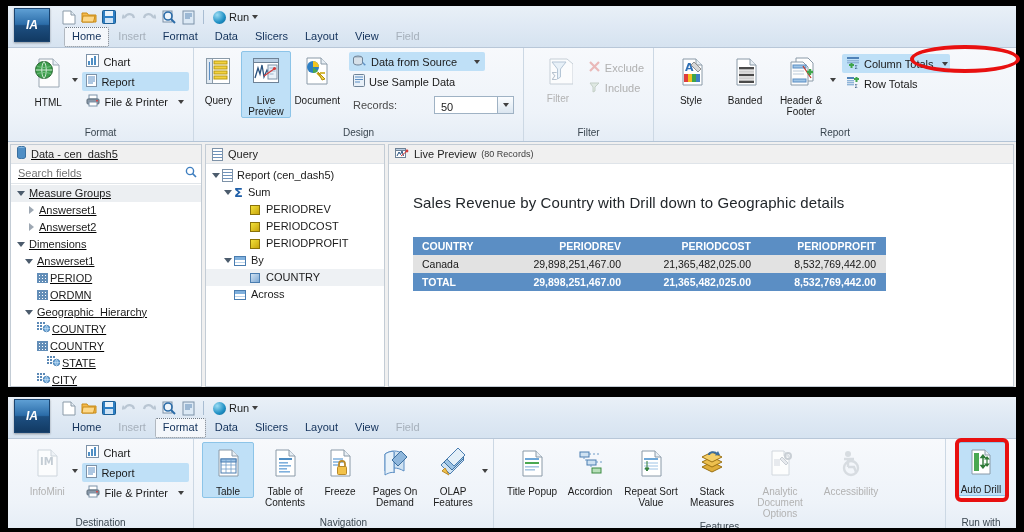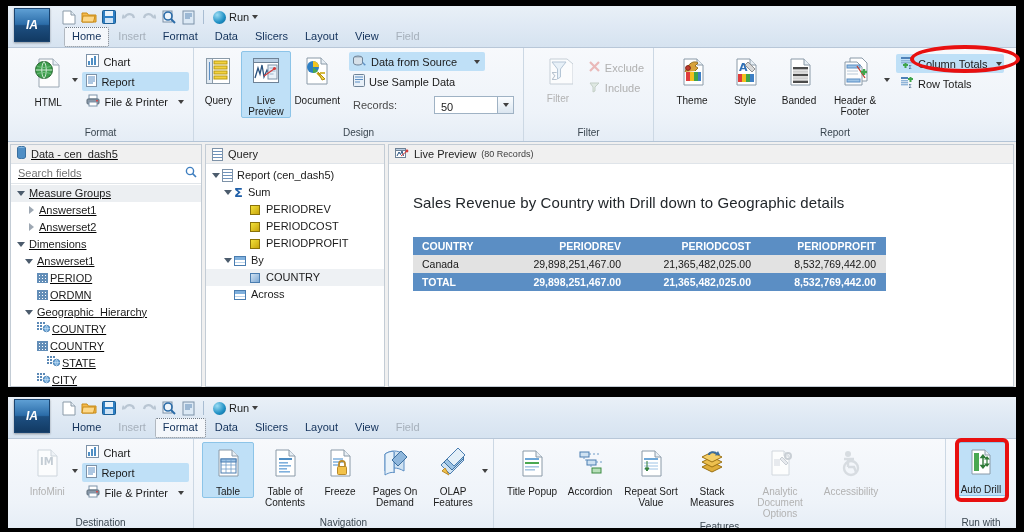--- a/index.html
+++ b/index.html
@@ -575,35 +575,20 @@
               </span>
               <span>Include</span>
             </div>
           </div>
         </div>
         <div class="group-title">Filter</div>
       </div>
 
       <div class="group" style="flex:1">
         <div class="group-content" style="padding-left:8px">
-          <div class="bigbtn" style="width:52px">
-            <span class="ico">
-              <svg width="32" height="32" viewBox="0 0 32 32">
-                <path d="M8 3h13l6 6v20H8z" fill="#fff" stroke="#8a9aa8"></path>
-                <path d="M21 3v6h6" fill="#e7eef4" stroke="#8a9aa8"></path>
-                <rect x="10" y="16" width="4" height="9" fill="#e03c3c"></rect>
-                <rect x="14" y="16" width="4" height="9" fill="#f2c01e"></rect>
-                <rect x="18" y="16" width="4" height="9" fill="#3fa54b"></rect>
-                <rect x="22" y="16" width="3" height="9" fill="#3d7fc4"></rect>
-                <path d="M9 16c3-9 9-12 13-9l-3 3 3 2-3 3" fill="#d8a23a" stroke="#96701f"></path>
-                <circle cx="12" cy="12" r="2.4" fill="#c0392b" stroke="#7e2318"></circle>
-              </svg>
-            </span>
-            <span class="lbl">Theme</span>
-          </div>
           <div class="bigbtn" style="width:50px">
             <span class="ico">
               <svg width="32" height="32" viewBox="0 0 32 32">
                 <path d="M8 3h13l6 6v20H8z" fill="#fff" stroke="#8a9aa8"></path>
                 <path d="M21 3v6h6" fill="#e7eef4" stroke="#8a9aa8"></path>
                 <text x="10" y="15" font-size="11" fill="#2f6fb5" font-family="DejaVu Sans" font-weight="bold">A</text>
                 <rect x="9" y="18" width="4" height="8" fill="#e03c3c"></rect>
                 <rect x="13" y="18" width="4" height="8" fill="#f2c01e"></rect>
                 <rect x="17" y="18" width="4" height="8" fill="#3fa54b"></rect>
                 <rect x="21" y="18" width="4" height="8" fill="#3d7fc4"></rect>

